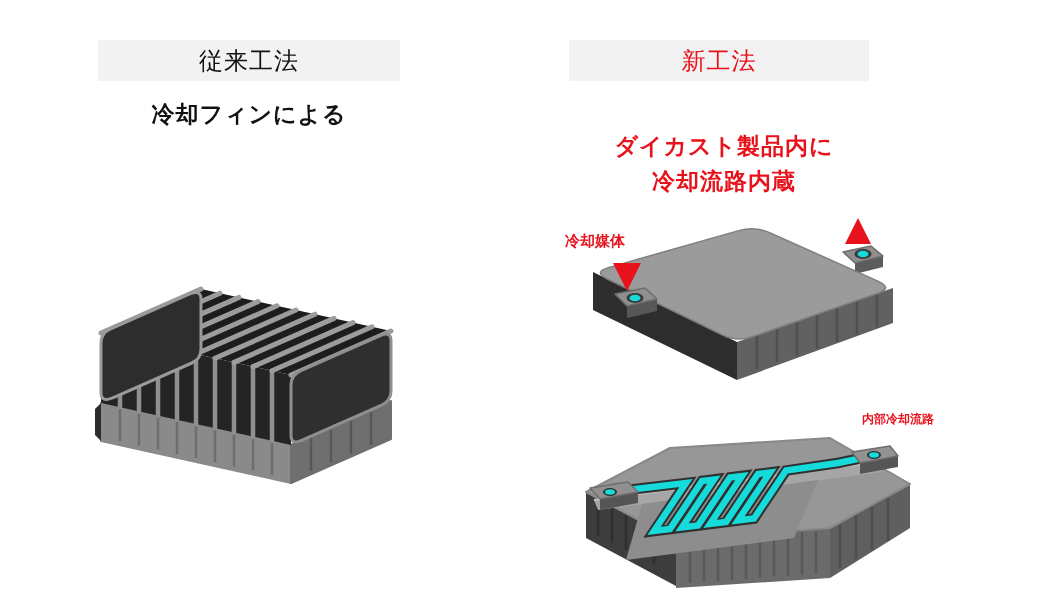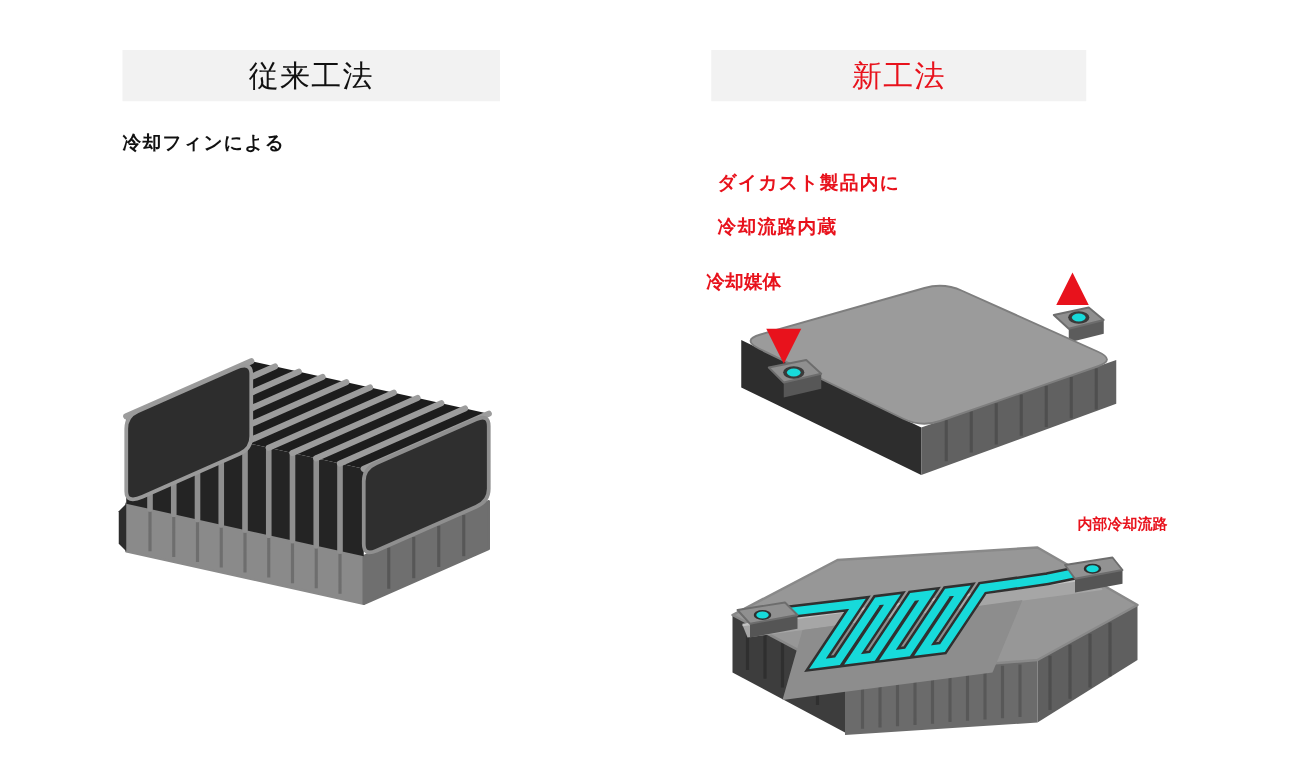--- a/index.html
+++ b/index.html
@@ -9,27 +9,27 @@
     --coolant-cyan:#17dada;
   }
   *{margin:0;padding:0;box-sizing:border-box;}
   body{background:#ffffff;font-family:"Liberation Sans","DejaVu Sans",sans-serif;}
   .canvas{position:relative;width:1040px;height:609px;background:#ffffff;overflow:hidden;}
   .band{position:absolute;top:40px;height:41px;background:var(--band-background);
         display:flex;align-items:center;justify-content:center;
         font-size:24px;font-weight:normal;letter-spacing:1px;}
   .band-left{left:98px;width:302px;color:var(--text-black);}
   .band-right{left:569px;width:300px;color:var(--accent-red);}
-  .subtitle{position:absolute;top:97px;font-size:15px;font-weight:bold;
+  .subtitle{position:absolute;top:97px;text-align:center;font-size:23px;font-weight:bold;
             line-height:35px;letter-spacing:1px;}
   .subtitle-left{left:98px;width:302px;color:var(--text-black);}
   .subtitle-right{left:574px;width:300px;color:var(--accent-red);margin-top:32px;}
   .fig{position:absolute;}
   .annot{position:absolute;color:var(--accent-red);font-weight:bold;white-space:nowrap;}
-  .annot-coolant{left:565px;top:216px;font-size:15px;}
+  .annot-coolant{left:565px;top:232px;font-size:15px;}
   .annot-channel{left:862px;top:411px;font-size:12px;}
   .tri{position:absolute;width:0;height:0;}
   .tri-down{left:613px;top:263px;
     border-left:14px solid transparent;border-right:14px solid transparent;
     border-top:28px solid var(--accent-red);}
   .tri-up{left:845px;top:218px;
     border-left:13px solid transparent;border-right:13px solid transparent;
     border-bottom:26px solid var(--accent-red);}
 </style>
 </head>

